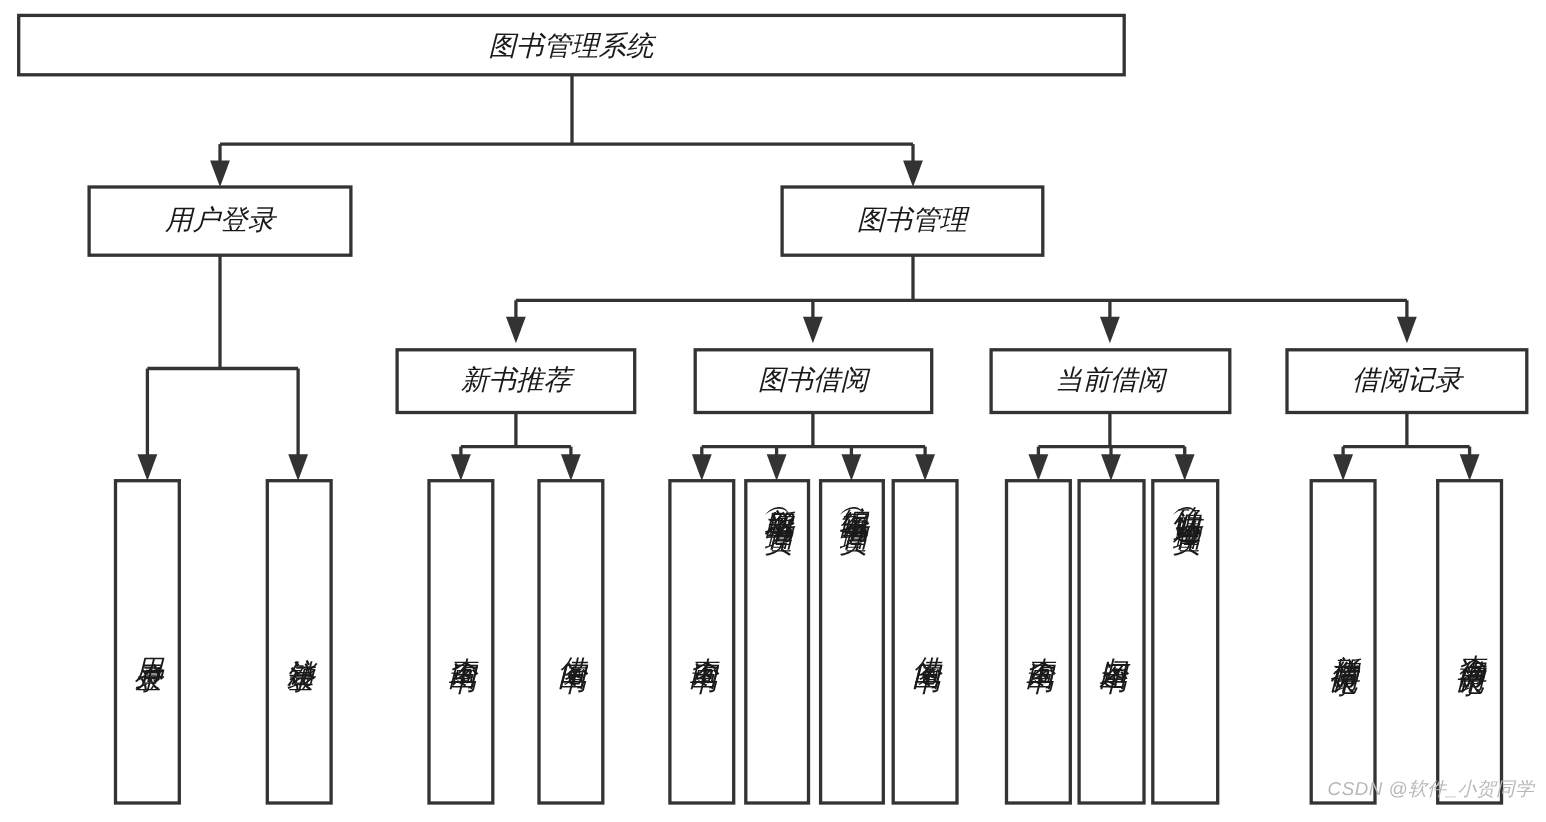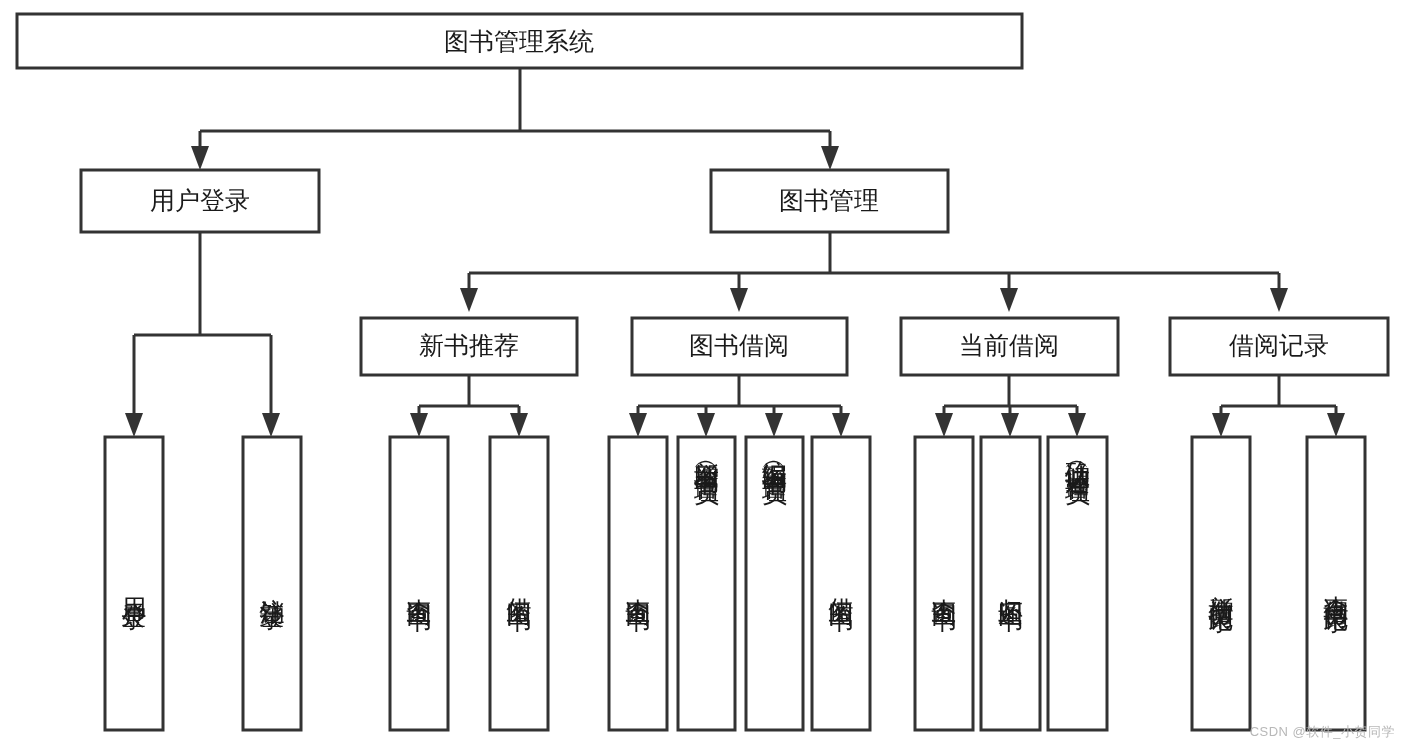--- a/index.html
+++ b/index.html
@@ -13,20 +13,21 @@
     font-family: "Liberation Sans", "DejaVu Sans", sans-serif;
     overflow: hidden;
     position: relative;
   }
   #chart-root {
     position: absolute;
     left: 0;
     top: 0;
     width: 1405px;
     height: 747px;
+    font-style: italic;
   }
   svg.flow {
     display: block;
     width: 1405px;
     height: 747px;
   }
   .node-rect {
     fill: #ffffff;
     stroke: #333333;
     stroke-width: 3;
@@ -44,23 +45,23 @@
   .node-label-h {
     font-family: "Liberation Sans", "DejaVu Sans", sans-serif;
     font-size: 25px;
     fill: #1a1a1a;
     text-anchor: middle;
     dominant-baseline: middle;
   }
   .watermark {
     position: absolute;
     right: 10px;
-    bottom: 6px;
-    font-family: "Liberation Sans", "DejaVu Sans", sans-serif;
-    font-size: 13px;
+    bottom: 18px;
+    font-family: "Liberation Sans", "DejaVu Sans", sans-serif;
+    font-size: 17px;
     color: #b8b8b8;
     white-space: nowrap;
     letter-spacing: 0.5px;
   }
   
   .vleaf {
     position: absolute;
     box-sizing: border-box;
     display: flex;
     align-items: center;

